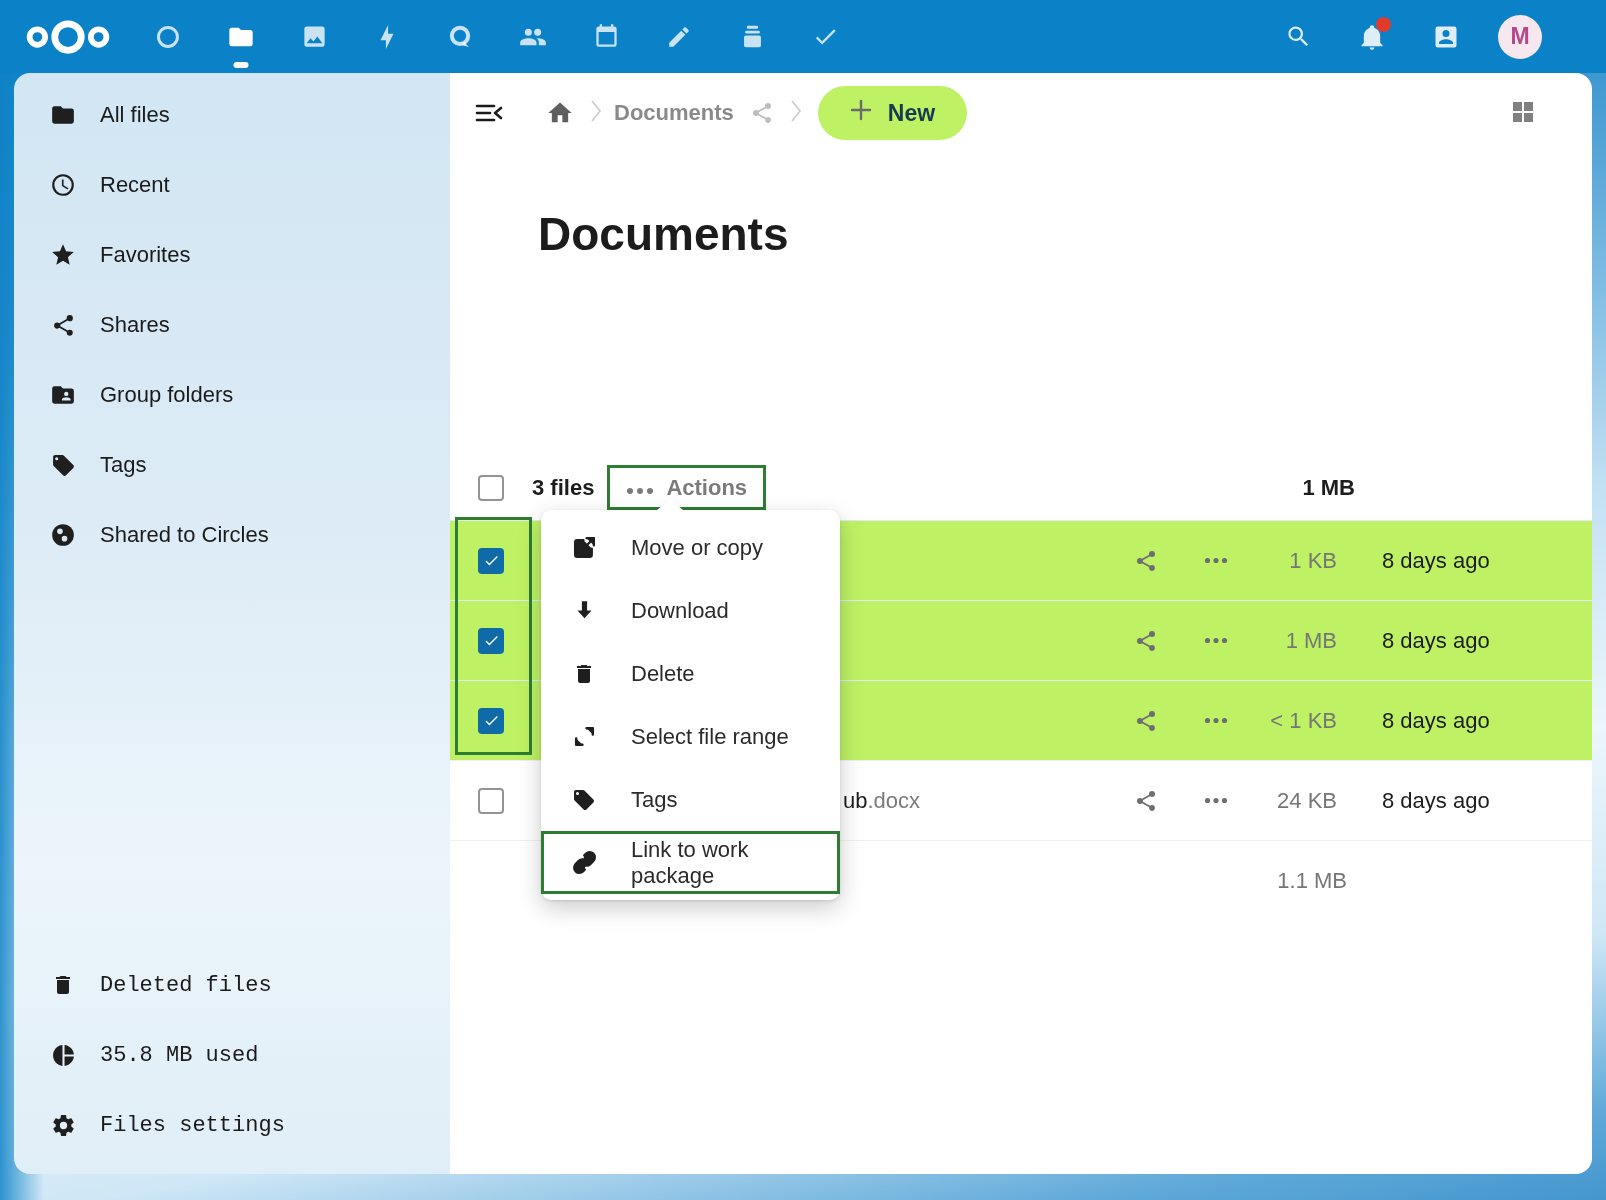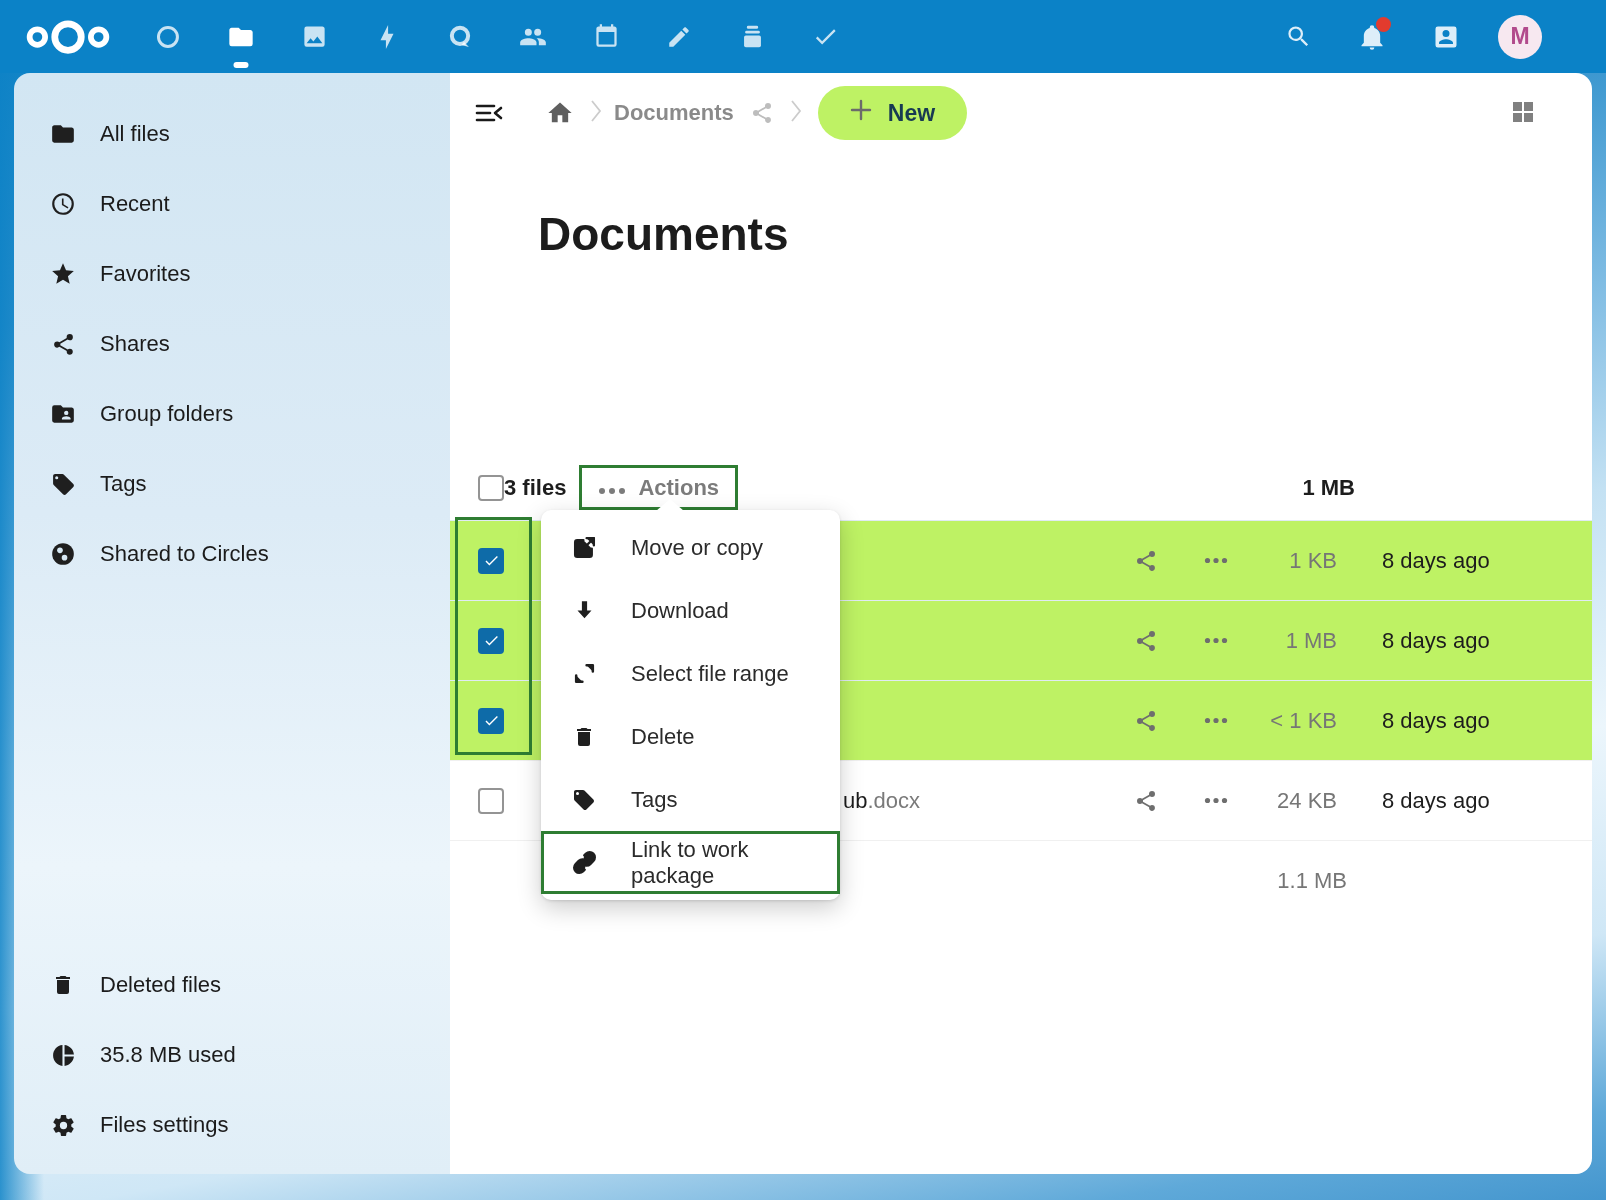--- a/index.html
+++ b/index.html
@@ -30,26 +30,26 @@
     background:#e23b2e; }
   .avatar { width:44px; height:44px; border-radius:50%; background:#f7e8f0; color:#b24a8c;
     font-weight:700; font-size:23px; display:flex; align-items:center; justify-content:center;
     margin-left:30px; cursor:pointer; border:none; }
   
   .shell { position:absolute; top:73px; left:14px; right:14px; bottom:26px; border-radius:16px;
     overflow:hidden; display:flex; }
   
   .sidebar { width:436px; flex:none; position:relative;
     background:linear-gradient(180deg,#d2e6f3 0%,#dcebf6 40%,#ecf5fb 72%,#e0eef7 100%); }
-  .nav { list-style:none; margin:0; padding:26px 0 0 0; }
+  .nav { list-style:none; margin:0; padding:7px 0 0 0; }
   .nav-item { height:70px; display:flex; align-items:center; padding-left:36px; gap:24px;
     font-size:22px; color:#1b1b1b; cursor:pointer; }
   .nav-item .nicon { width:26px; height:26px; display:flex; align-items:center; justify-content:center; }
   .nav-item svg { fill:#1f1f1f; }
-  .sidebar-footer { position:absolute; left:0; right:8px; bottom:14px; padding:0; }
+  .sidebar-footer { position:absolute; left:0; right:8px; bottom:14px; padding:0;font-family:Liberation Mono, monospace; }
   
   .content { flex:1; background:#ffffff; position:relative; }
   .controls { position:absolute; top:12px; left:0; right:0; height:56px; display:flex; align-items:center; }
   .ctl-btn { background:none; border:none; padding:0; cursor:pointer; display:flex; align-items:center; }
   .toggle-btn { margin-left:24px; }
   .home-btn { margin-left:42px; }
   .crumb-sep { margin-left:16px; }
   .crumb-label { margin-left:12px; font-size:22px; font-weight:700; color:#8a8a8a; cursor:pointer; }
   .crumb-share { margin-left:16px; }
   .new-btn { margin-left:16px; height:54px; border-radius:27px; background:#bef264; border:none;
@@ -60,21 +60,21 @@
   .page-title { font-size:46px; margin:0; color:#1c1c1c; font-weight:700; }
   .desc { margin-top:22px; font-size:21.5px; color:#222; line-height:33px; }
   .desc .l1 { display:block; white-space:nowrap; overflow:hidden; }
   
   .filelist { position:absolute; left:0; right:0; top:382px; }
   .lh { height:65px; display:flex; align-items:center; position:relative; }
   .cb { width:26px; height:26px; border-radius:4px; flex:none; cursor:pointer; }
   .cb.unchecked { border:2px solid #949494; background:#fff; }
   .cb.checked { background:#0e6ba8; display:flex; align-items:center; justify-content:center; }
   .lh .cb { margin-left:28px; }
-  .lh-count { font-size:22px; font-weight:700; color:#1d1d1d; }
+  .lh-count { margin-left:28px; font-size:22px; font-weight:700; color:#1d1d1d; }
   .actions-box { margin-left:13px; height:45px; display:flex; align-items:center; gap:12px;
     padding:0 16px; border:3px solid #2e7d32; color:#7b7b7b; font-weight:700; font-size:22px;
     cursor:pointer; background:none; font-family:inherit; }
   .lh-total { position:absolute; right:237px; font-size:22px; font-weight:700; color:#1d1d1d; }
   .frow { height:80px; display:flex; align-items:center; border-top:1px solid #f0f0f0; position:relative; }
   .frow.selected { background:#bef264; border-top-color:#e0ebf4; }
   .frow .cb { margin-left:28px; }
   .fname { position:absolute; left:393px; font-size:22px; color:#1c1c1c; cursor:pointer; }
   .fname .ext { color:#7a7a7a; }
   .spacer { flex:1; }
@@ -470,34 +470,34 @@
       <button class="menu-item">
         <span class="micon">
           <svg width="25" height="25" viewBox="0 0 24 24">
               <path d="M9.5 3h5v9h4.2L12 19.5 5.3 12h4.2V3Z"></path>
             </svg>
         </span>
         <span>Download</span>
       </button>
       <button class="menu-item">
         <span class="micon">
+          <svg width="24" height="24" viewBox="0 0 24 24">
+              <path d="M19,4H15.5L14.5,3H9.5L8.5,4H5V6H19M6,19A2,2 0 0,0 8,21H16A2,2 0 0,0 18,19V7H6V19Z"></path>
+            </svg>
+        </span>
+        <span>Delete</span>
+      </button>
+      <button class="menu-item">
+        <span class="micon">
           <svg width="25" height="25" viewBox="0 0 24 24" fill="none" stroke="#1f1f1f" stroke-width="2.4" stroke-linecap="round" stroke-linejoin="round">
             <polyline points="14,4 20,4 20,10"></polyline>
               <polyline points="10,20 4,20 4,14"></polyline>
           </svg>
         </span>
         <span>Select file range</span>
-      </button>
-      <button class="menu-item">
-        <span class="micon">
-          <svg width="24" height="24" viewBox="0 0 24 24">
-              <path d="M19,4H15.5L14.5,3H9.5L8.5,4H5V6H19M6,19A2,2 0 0,0 8,21H16A2,2 0 0,0 18,19V7H6V19Z"></path>
-            </svg>
-        </span>
-        <span>Delete</span>
       </button>
       <button class="menu-item">
         <span class="micon">
           <svg width="24" height="24" viewBox="0 0 24 24">
               <path d="M5.5,7A1.5,1.5 0 0,1 4,5.5A1.5,1.5 0 0,1 5.5,4A1.5,1.5 0 0,1 7,5.5A1.5,1.5 0 0,1 5.5,7M21.41,11.58L12.41,2.58C12.05,2.22 11.55,2 11,2H4C2.89,2 2,2.89 2,4V11C2,11.55 2.22,12.05 2.59,12.41L11.58,21.41C11.95,21.77 12.45,22 13,22C13.55,22 14.05,21.77 14.41,21.41L21.41,14.41C21.78,14.05 22,13.55 22,13C22,12.44 21.77,11.94 21.41,11.58Z"></path>
             </svg>
         </span>
         <span>Tags</span>
       </button>
       <button class="menu-item highlighted">

